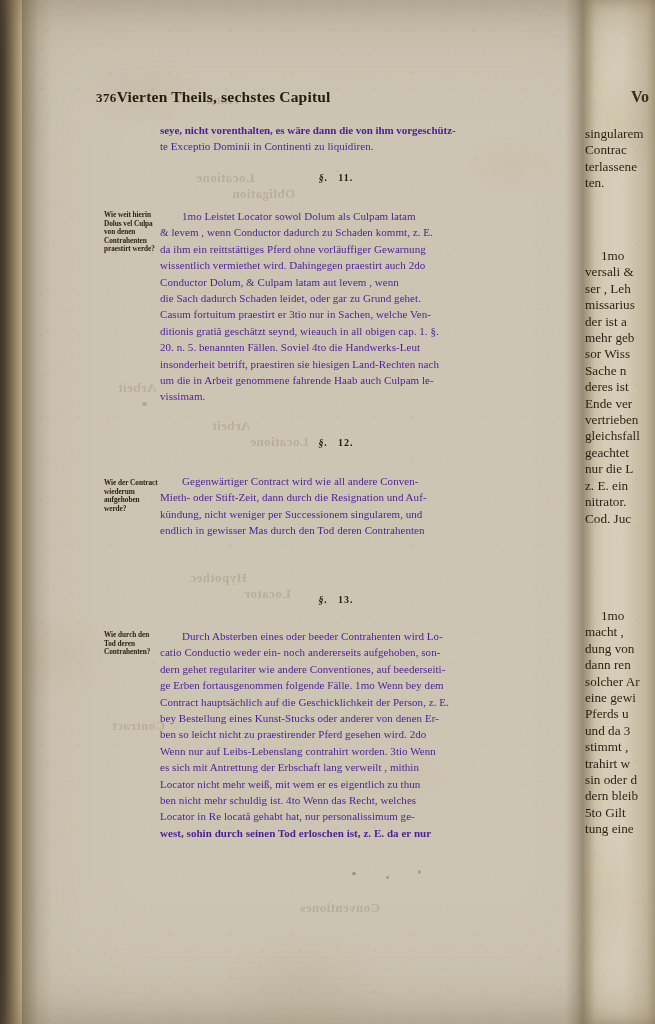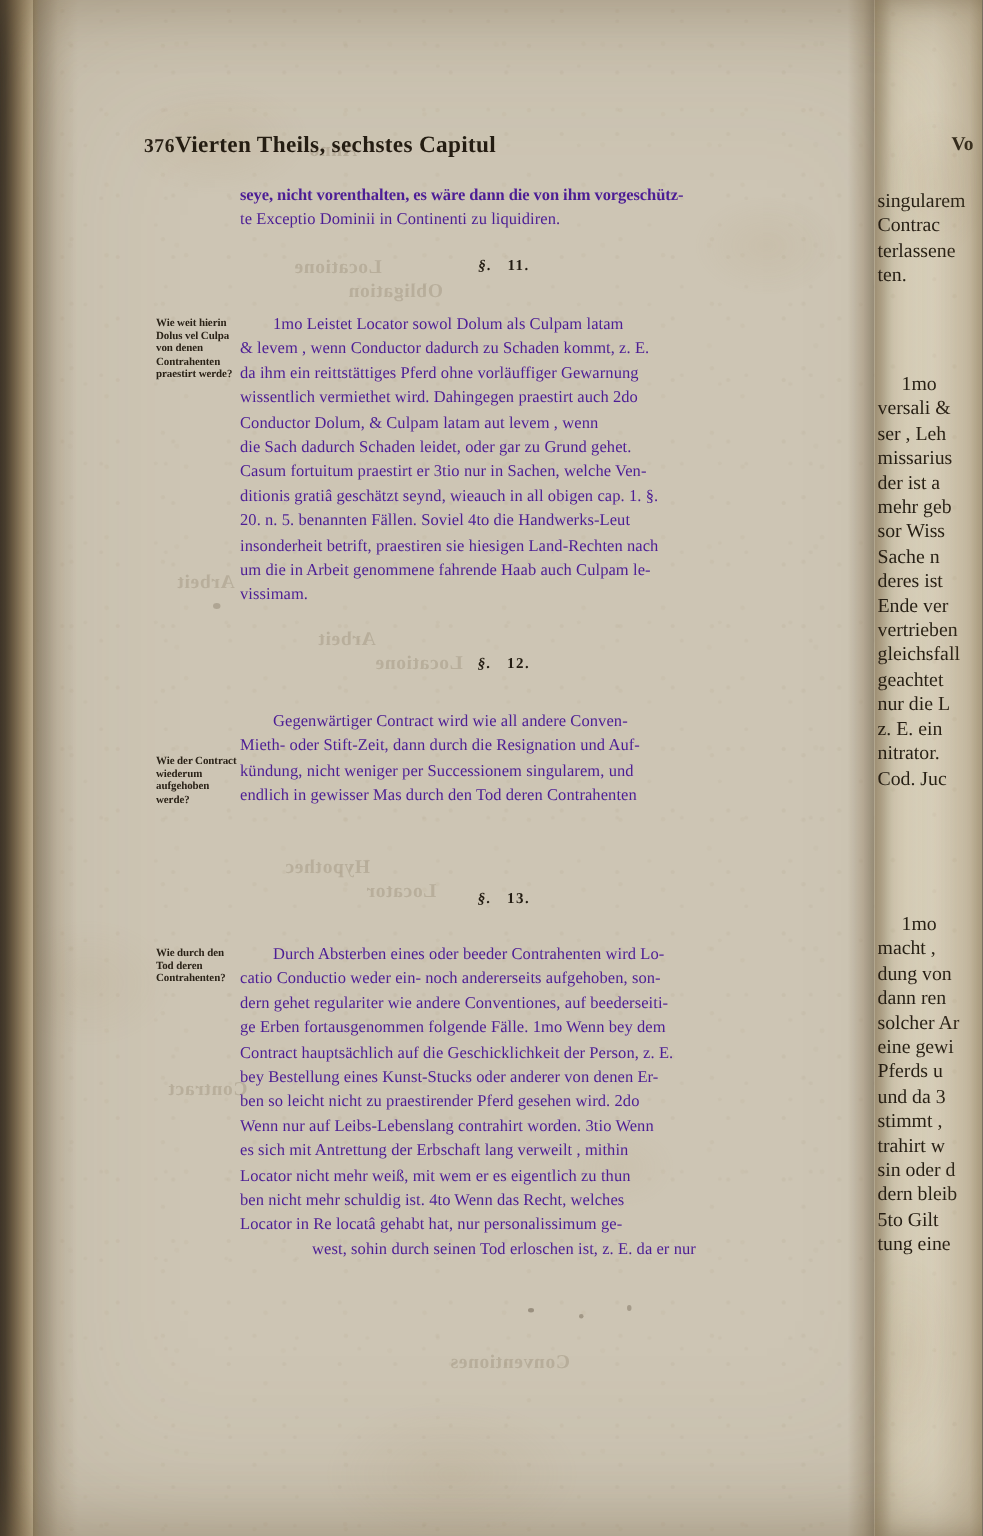--- a/index.html
+++ b/index.html
@@ -187,21 +187,21 @@
     transform: scaleX(-1);
     letter-spacing: .4px;
     pointer-events: none;
     white-space: nowrap;
   }
 
   
   .right-head {
     position: absolute;
     right: 6px; top: 88px;
-    font-size: 13px;
+    font-size: 16px;
     font-weight: 700;
     color: #2a2317;
     white-space: nowrap;
   }
   .right-col {
     position: absolute;
     right: 4px;
     width: 66px;
     font-size: 13.2px;
     line-height: 16.4px;
@@ -267,21 +267,21 @@
       <p>20. n. 5. benannten Fällen.      Soviel 4to die Handwerks-Leut</p>
       <p>insonderheit betrift, praestiren sie hiesigen Land-Rechten nach</p>
       <p>um die in Arbeit genommene fahrende Haab auch Culpam le-</p>
       <p>vissimam.</p>
     </div>
 
     <div class="section-mark" style="top:437px;">
       <span class="sign">§.</span><span>12.</span>
     </div>
 
-    <div class="marginal" style="top:503px;">Wie der Contract wiederum aufgehoben werde?</div>
+    <div class="marginal" style="top:479px;">Wie der Contract wiederum aufgehoben werde?</div>
 
     <div class="textblock" style="top:473px;">
       <p class="indent">Gegenwärtiger Contract wird wie all andere Conven-</p>
       <p>Mieth- oder Stift-Zeit, dann durch die Resignation und Auf-</p>
       <p>kündung, nicht weniger per Successionem singularem, und</p>
       <p>endlich in gewisser Mas durch den Tod deren Contrahenten</p>
     </div>
 
     <div class="section-mark" style="top:594px;">
       <span class="sign">§.</span><span>13.</span>
@@ -295,21 +295,21 @@
       <p>dern gehet regulariter wie andere Conventiones, auf beederseiti-</p>
       <p>ge Erben fortausgenommen folgende Fälle.  1mo Wenn bey dem</p>
       <p>Contract hauptsächlich auf die Geschicklichkeit der Person, z. E.</p>
       <p>bey Bestellung eines Kunst-Stucks oder anderer von denen Er-</p>
       <p>ben so leicht nicht zu praestirender Pferd gesehen wird.  2do</p>
       <p>Wenn nur auf Leibs-Lebenslang contrahirt worden. 3tio Wenn</p>
       <p>es sich mit Antrettung der Erbschaft lang verweilt , mithin</p>
       <p>Locator nicht mehr weiß, mit wem er es eigentlich zu thun</p>
       <p>ben nicht mehr schuldig ist.   4to Wenn das Recht, welches</p>
       <p>Locator in Re locatâ gehabt hat, nur personalissimum ge-</p>
-      <p style="text-align:center;">west, sohin durch seinen Tod erloschen ist, z. E. da er nur </p>
+      <p style="text-align:left;font-weight:bold;">west, sohin durch seinen Tod erloschen ist, z. E. da er nur </p>
     </div>
 
   </div>
 
   <div class="gutter-fold"></div>
   <div class="page-right">
     <div class="grain"></div>
     <div class="fox"></div>
 
     <div class="right-head">Vo</div>

